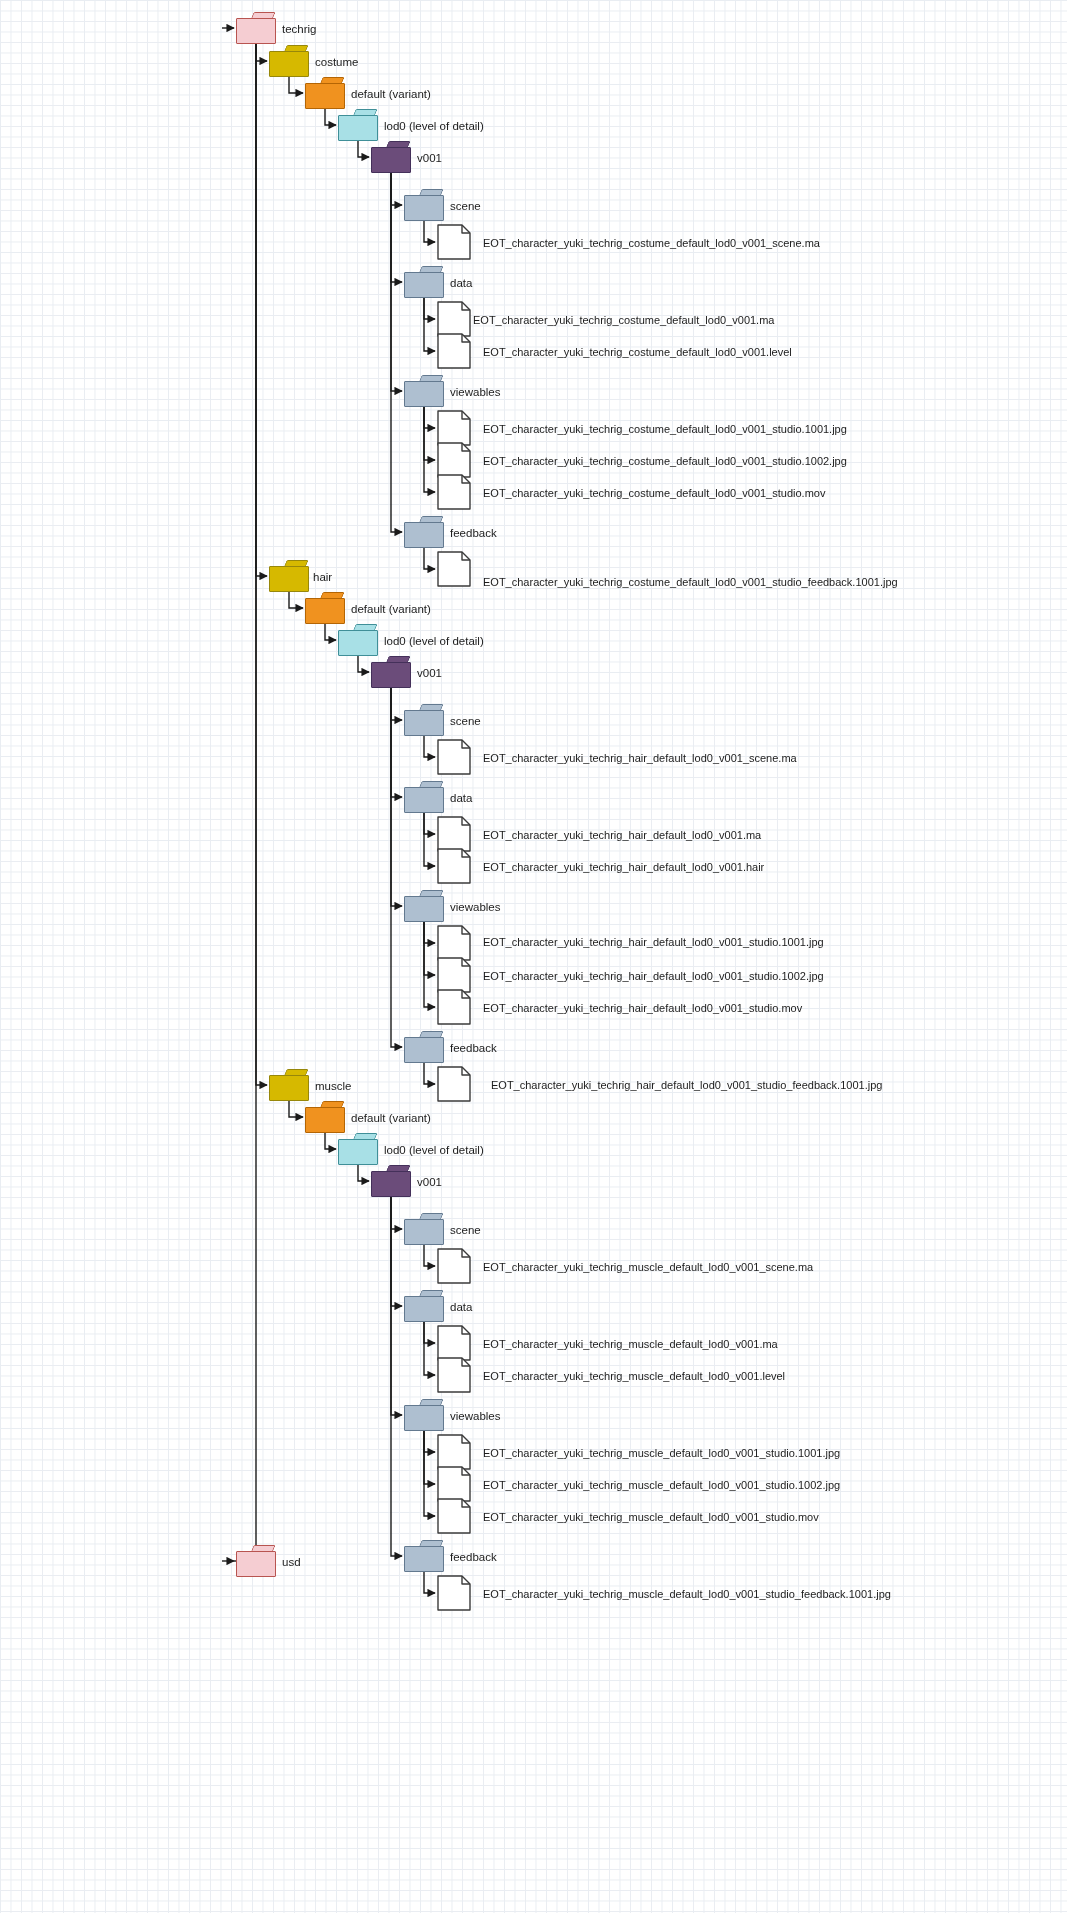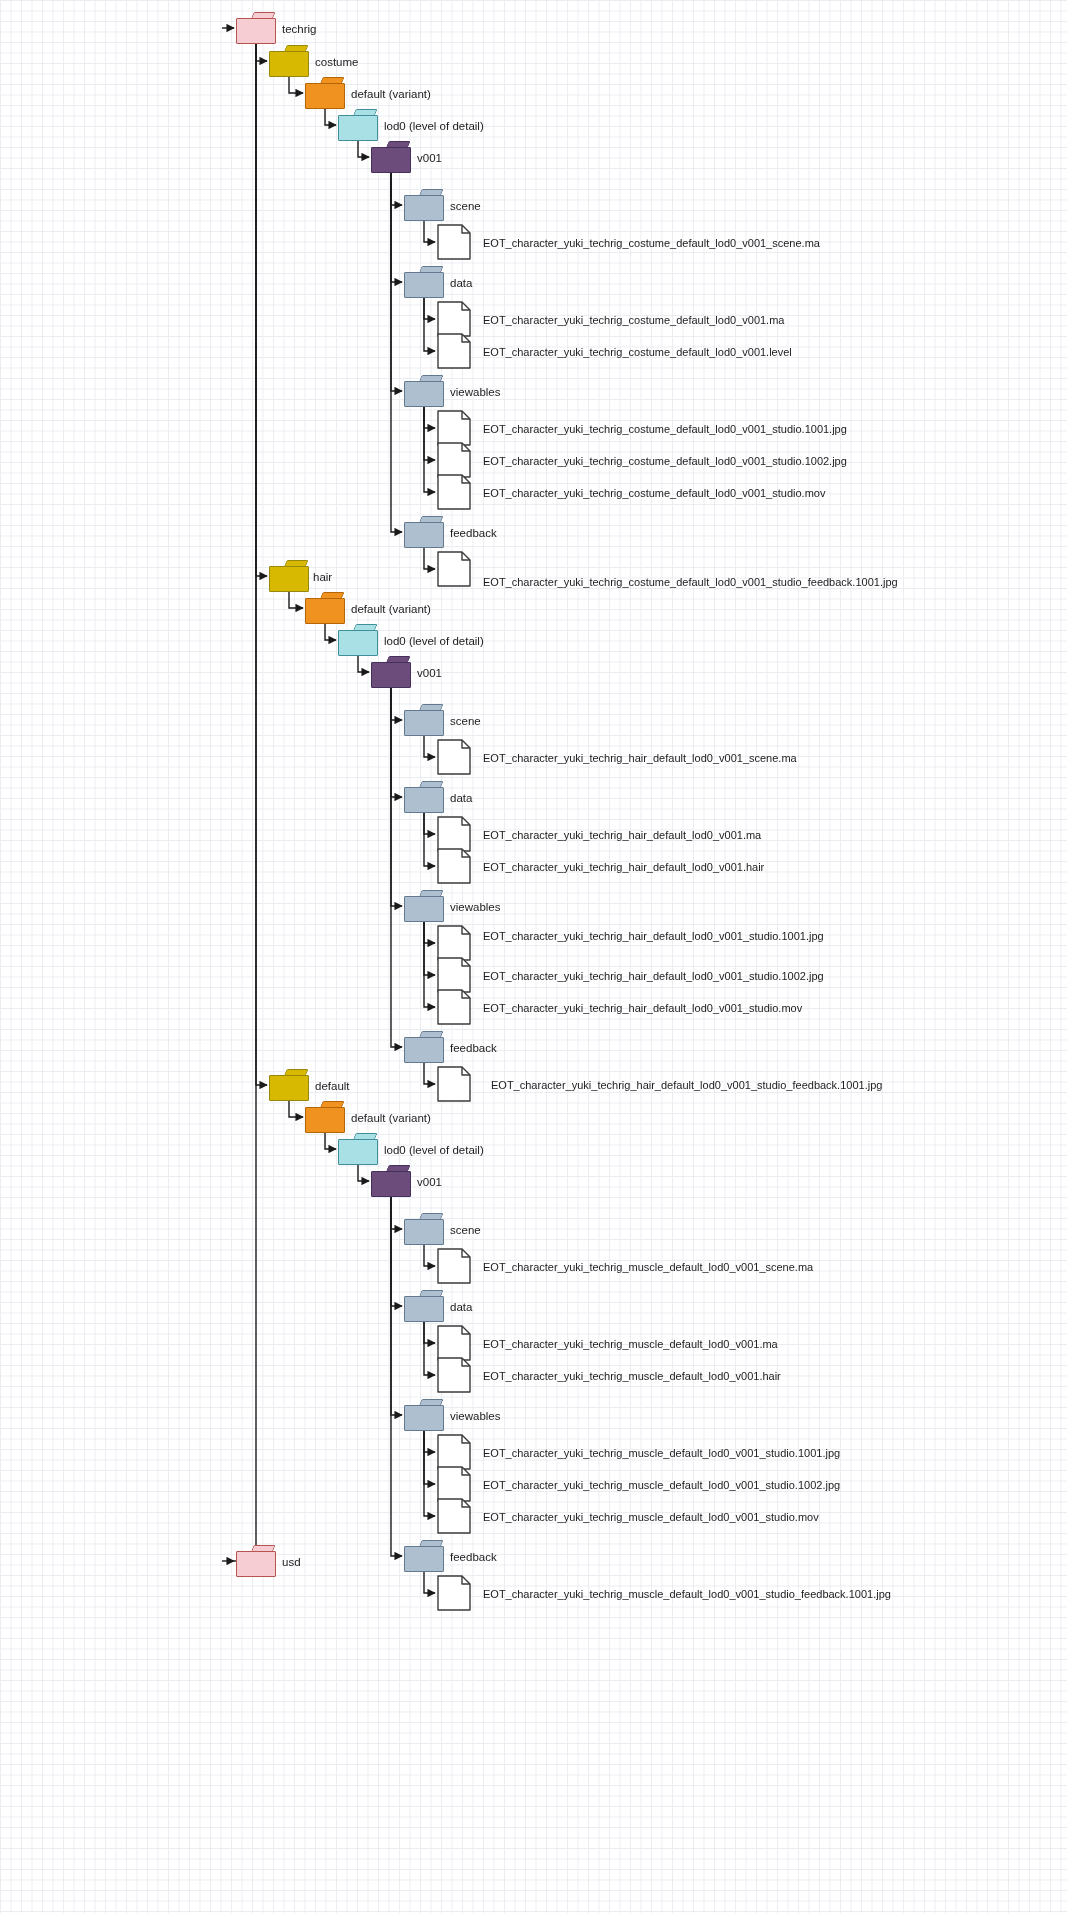--- a/index.html
+++ b/index.html
@@ -176,21 +176,21 @@
         </div>
         <div class="label big" style="left:46px;top:12px">data</div>
       </div>
       <div class="node" style="left: 437px; top: 301px;">
         <div class="file">
           <svg width="34" height="36" viewBox="0 0 34 36">
             <path d="M1 1 H25 L33 9 V35 H1 Z" fill="#ffffff" stroke="#3b3b3b" stroke-width="1.4" stroke-linejoin="round"></path>
             <path d="M25 1 L25 9 L33 9" fill="none" stroke="#3b3b3b" stroke-width="1.4" stroke-linejoin="round"></path>
           </svg>
         </div>
-        <div class="label" style="left:46px;top:14px">EOT_character_yuki_techrig_costume_default_lod0_v001.ma</div>
+        <div class="label" style="left:36px;top:14px">EOT_character_yuki_techrig_costume_default_lod0_v001.ma</div>
       </div>
       <div class="node" style="left: 437px; top: 333px;">
         <div class="file">
           <svg width="34" height="36" viewBox="0 0 34 36">
             <path d="M1 1 H25 L33 9 V35 H1 Z" fill="#ffffff" stroke="#3b3b3b" stroke-width="1.4" stroke-linejoin="round"></path>
             <path d="M25 1 L25 9 L33 9" fill="none" stroke="#3b3b3b" stroke-width="1.4" stroke-linejoin="round"></path>
           </svg>
         </div>
         <div class="label" style="left:46px;top:14px">EOT_character_yuki_techrig_costume_default_lod0_v001.level</div>
       </div>
@@ -320,21 +320,21 @@
         </div>
         <div class="label big" style="left:46px;top:12px">viewables</div>
       </div>
       <div class="node" style="left: 437px; top: 925px;">
         <div class="file">
           <svg width="34" height="36" viewBox="0 0 34 36">
             <path d="M1 1 H25 L33 9 V35 H1 Z" fill="#ffffff" stroke="#3b3b3b" stroke-width="1.4" stroke-linejoin="round"></path>
             <path d="M25 1 L25 9 L33 9" fill="none" stroke="#3b3b3b" stroke-width="1.4" stroke-linejoin="round"></path>
           </svg>
         </div>
-        <div class="label" style="left:46px;top:6px">EOT_character_yuki_techrig_hair_default_lod0_v001_studio.1001.jpg</div>
+        <div class="label" style="left:46px;top:12px">EOT_character_yuki_techrig_hair_default_lod0_v001_studio.1001.jpg</div>
       </div>
       <div class="node" style="left: 437px; top: 957px;">
         <div class="file">
           <svg width="34" height="36" viewBox="0 0 34 36">
             <path d="M1 1 H25 L33 9 V35 H1 Z" fill="#ffffff" stroke="#3b3b3b" stroke-width="1.4" stroke-linejoin="round"></path>
             <path d="M25 1 L25 9 L33 9" fill="none" stroke="#3b3b3b" stroke-width="1.4" stroke-linejoin="round"></path>
           </svg>
         </div>
         <div class="label" style="left:46px;top:14px">EOT_character_yuki_techrig_hair_default_lod0_v001_studio.1002.jpg</div>
       </div>
@@ -361,21 +361,21 @@
             <path d="M25 1 L25 9 L33 9" fill="none" stroke="#3b3b3b" stroke-width="1.4" stroke-linejoin="round"></path>
           </svg>
         </div>
         <div class="label" style="left:54px;top:14px">EOT_character_yuki_techrig_hair_default_lod0_v001_studio_feedback.1001.jpg</div>
       </div>
       <div class="node" style="left: 269px; top: 1069px;">
         <div class="folder" style="--fill:#d6b900;--stroke:#97870a">
           <div class="tab"></div>
           <div class="body"></div>
         </div>
-        <div class="label big" style="left:46px;top:12px">default</div>
+        <div class="label big" style="left:46px;top:12px">muscle</div>
       </div>
       <div class="node" style="left: 305px; top: 1101px;">
         <div class="folder" style="--fill:#f0921f;--stroke:#b46504">
           <div class="tab"></div>
           <div class="body"></div>
         </div>
         <div class="label big" style="left:46px;top:12px">default (variant)</div>
       </div>
       <div class="node" style="left: 338px; top: 1133px;">
         <div class="folder" style="--fill:#a8e0e6;--stroke:#3f8f98">
@@ -423,21 +423,21 @@
         </div>
         <div class="label" style="left:46px;top:14px">EOT_character_yuki_techrig_muscle_default_lod0_v001.ma</div>
       </div>
       <div class="node" style="left: 437px; top: 1357px;">
         <div class="file">
           <svg width="34" height="36" viewBox="0 0 34 36">
             <path d="M1 1 H25 L33 9 V35 H1 Z" fill="#ffffff" stroke="#3b3b3b" stroke-width="1.4" stroke-linejoin="round"></path>
             <path d="M25 1 L25 9 L33 9" fill="none" stroke="#3b3b3b" stroke-width="1.4" stroke-linejoin="round"></path>
           </svg>
         </div>
-        <div class="label" style="left:46px;top:14px">EOT_character_yuki_techrig_muscle_default_lod0_v001.hair</div>
+        <div class="label" style="left:46px;top:14px">EOT_character_yuki_techrig_muscle_default_lod0_v001.level</div>
       </div>
       <div class="node" style="left: 404px; top: 1399px;">
         <div class="folder" style="--fill:#aebfd0;--stroke:#63798f">
           <div class="tab"></div>
           <div class="body"></div>
         </div>
         <div class="label big" style="left:46px;top:12px">viewables</div>
       </div>
       <div class="node" style="left: 437px; top: 1434px;">
         <div class="file">

